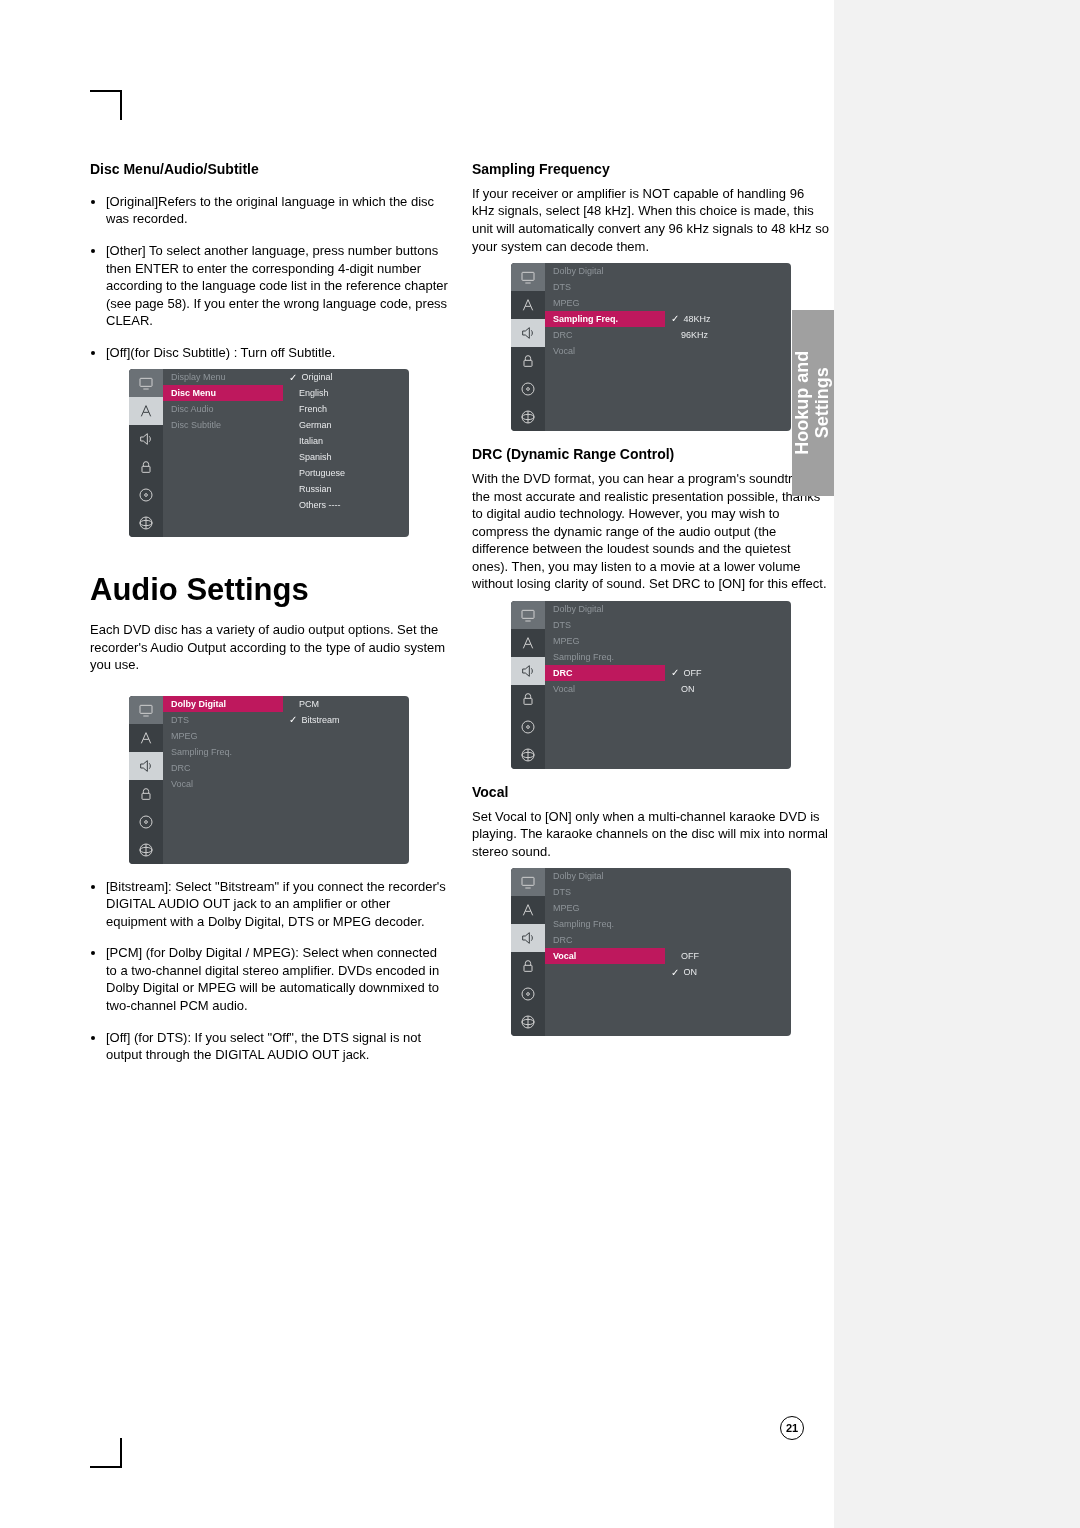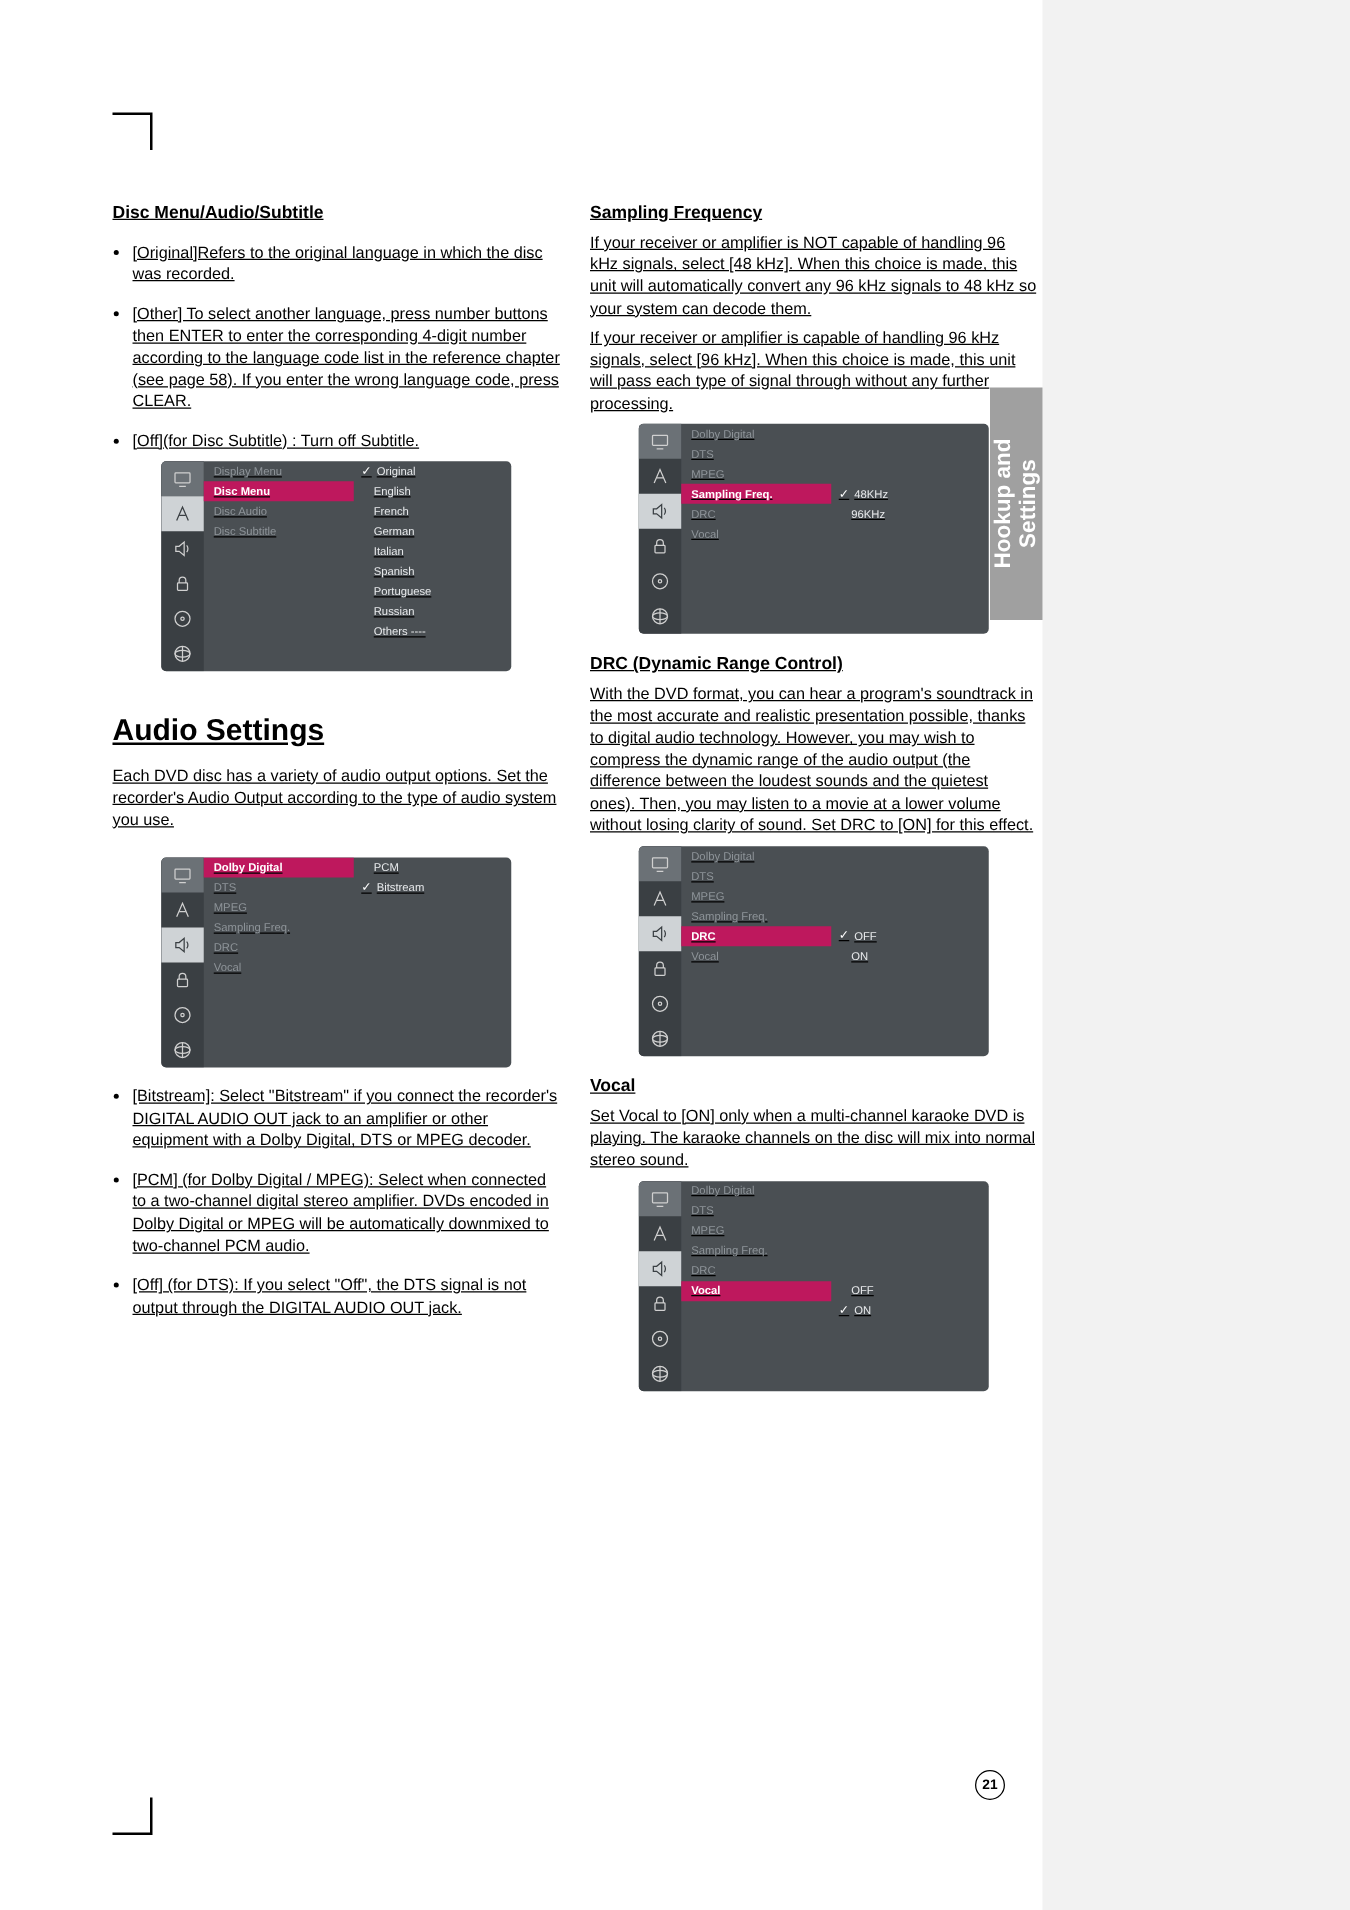--- a/index.html
+++ b/index.html
@@ -38,30 +38,29 @@
     position: absolute;
     top: 160px;
     left: 90px;
     width: 740px;
     display: flex;
     justify-content: space-between;
     z-index: 2;
   }
   .col {
     width: 358px;
-    text-decoration: underline;
   }
 
   h3.subhead {
     font-size: 14px;
     font-weight: bold;
     margin: 0 0 6px 0;
   }
   h2.heading {
-    font-size: 24px;
+    font-size: 31px;
     font-weight: bold;
     margin: 0 0 10px 0;
   }
   p { margin: 0 0 6px 0; }
   ul { margin: 0 0 8px 0; padding-left: 16px; }
   ul li { margin: 14px 0 6px 0; }
 
   .spacer-s { height: 8px; }
   .spacer-m { height: 18px; }
 
@@ -333,21 +332,20 @@
         <li>[Bitstream]: Select "Bitstream" if you connect the recorder's DIGITAL AUDIO OUT jack to an amplifier or other equipment with a Dolby Digital, DTS or MPEG decoder.</li>
         <li>[PCM] (for Dolby Digital / MPEG): Select when connected to a two-channel digital stereo amplifier. DVDs encoded in Dolby Digital or MPEG will be automatically downmixed to two-channel PCM audio.</li>
         <li>[Off] (for DTS): If you select "Off", the DTS signal is not output through the DIGITAL AUDIO OUT jack.</li>
       </ul>
     </div>
 
     <div class="col">
 
       <h3 class="subhead">Sampling Frequency</h3>
       <p>If your receiver or amplifier is NOT capable of handling 96 kHz signals, select [48 kHz]. When this choice is made, this unit will automatically convert any 96 kHz signals to 48 kHz so your system can decode them.</p>
-      <p>If your receiver or amplifier is capable of handling 96 kHz signals, select [96 kHz]. When this choice is made, this unit will pass each type of signal through without any further processing.</p>
 
       <div class="osd">
           <div class="iconcol">
             <div class="icon mid">
               <svg class="ic" viewBox="0 0 24 24">
                 <rect x="3" y="5" width="18" height="12" rx="1"></rect>
                 <line x1="8" y1="21" x2="16" y2="21"></line>
               </svg>
             </div>
             <div class="icon">

